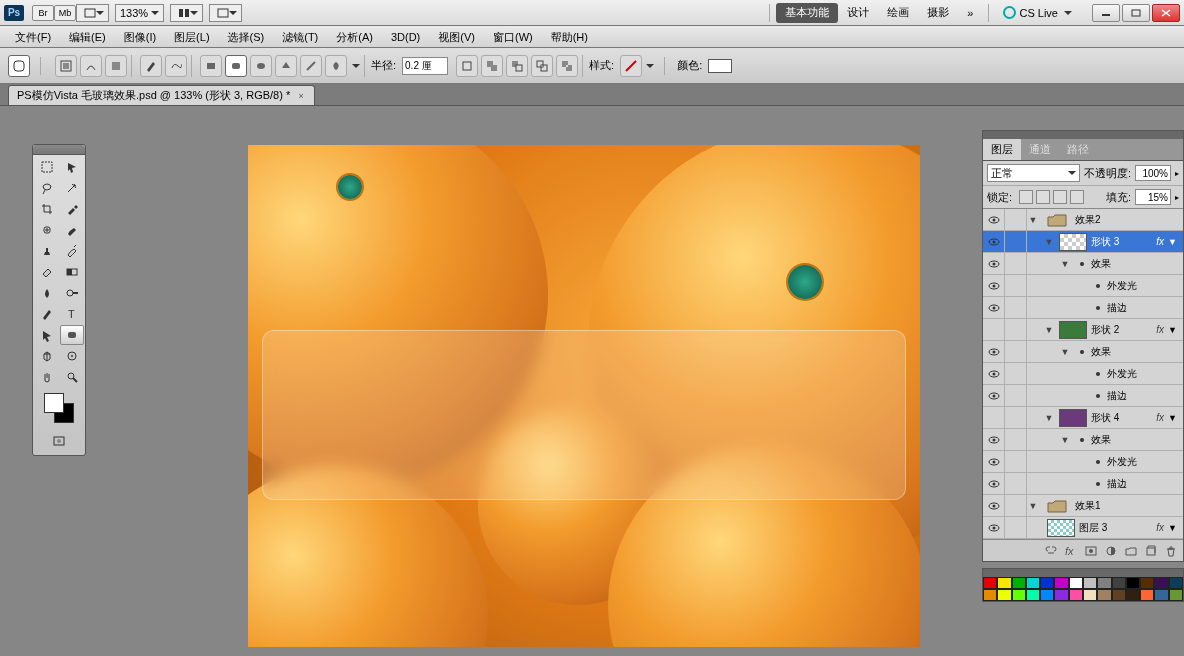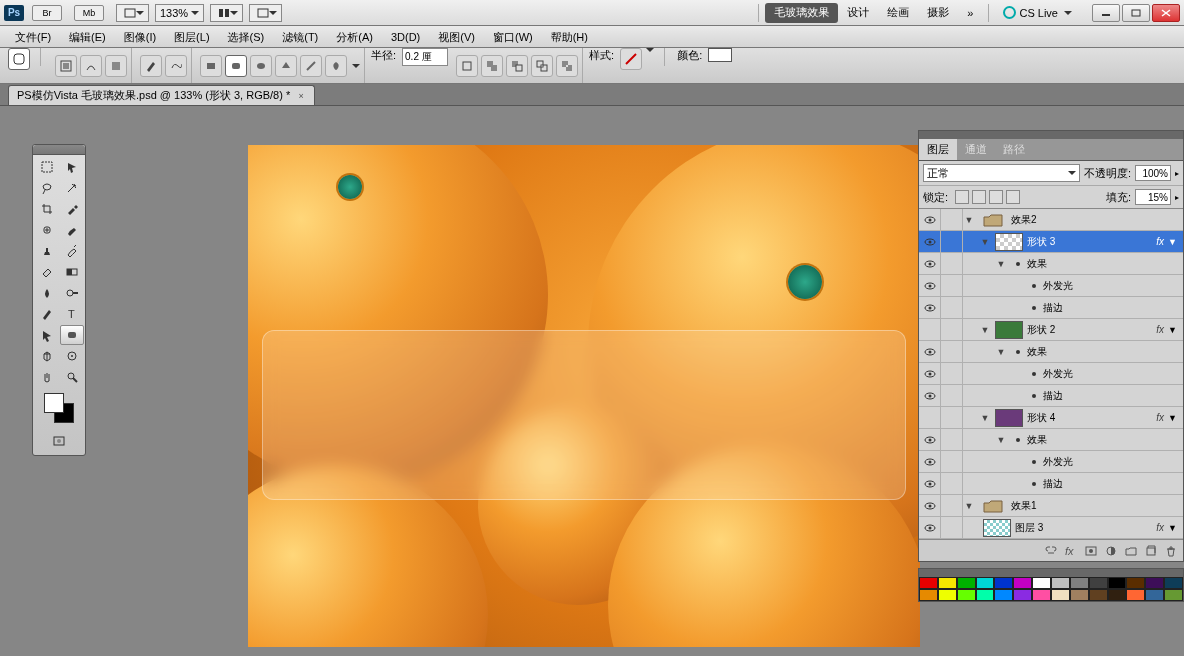--- a/index.html
+++ b/index.html
@@ -1,32 +1,32 @@
 <!DOCTYPE html>
 <html><head>
 <meta charset="utf-8">
 <style>
 *{box-sizing:border-box;margin:0;padding:0;font-family:"Microsoft YaHei",Tahoma,sans-serif;font-size:11px;user-select:none}
 body{width:1184px;height:656px;background:#464646;overflow:hidden}
 .topbar{height:26px;background:linear-gradient(#f0f0f0,#dcdcdc);display:flex;align-items:center;padding:0 4px;border-bottom:1px solid #777}
 .ps-logo{width:20px;height:16px;background:#0a3757;color:#a6d4ff;font-size:10px;font-weight:bold;text-align:center;line-height:16px;border-radius:2px;margin-right:8px}
-.top-small{width:30px;height:16px;border:1px solid #888;background:#eee;margin-right:12px;display:flex;align-items:center;justify-content:center;font-size:9px;border-radius:2px}
+.top-small{width:22px;height:16px;border:1px solid #888;background:#eee;margin-right:0;display:flex;align-items:center;justify-content:center;font-size:9px;border-radius:2px}
 .top-dd{height:18px;border:1px solid #888;background:#eee;padding:0 4px;display:flex;align-items:center;margin-right:6px}
 .top-dd svg{margin-left:3px}
 .tri{width:0;height:0;border-left:4px solid transparent;border-right:4px solid transparent;border-top:4px solid #333}
 .spacer{flex:1}
 .ws-btns{display:flex;align-items:center}
 .ws-btn{padding:2px 8px;height:20px;display:flex;align-items:center;border:1px solid transparent}
 .ws-btn.active{background:#555;color:#fff;border-radius:3px}
 .winctl{display:flex;margin-left:10px}
 .winbtn{width:28px;height:18px;border:1px solid #888;background:linear-gradient(#f8f8f8,#d8d8d8);display:flex;align-items:center;justify-content:center;margin-left:2px;border-radius:2px}
 .winbtn.close{background:linear-gradient(#e88,#d33);border-color:#a22}
 .menubar{height:22px;background:linear-gradient(#eaeaea,#d4d4d4);display:flex;align-items:center;padding:0 6px;border-bottom:1px solid #777}
 .menuitem{padding:0 9px;line-height:22px}
-.optbar{height:36px;background:linear-gradient(#e0e0e0,#cacaca);display:flex;padding:0 8px;border-bottom:1px solid #777;gap:4px}
+.optbar{height:36px;background:linear-gradient(#e0e0e0,#cacaca);display:flex;align-items:center;padding:0 8px;border-bottom:1px solid #777;gap:4px}
 .optgrp{display:flex;align-items:center;gap:3px;padding:0 4px;border-right:1px solid #aaa}
 .opticon{width:22px;height:22px;border:1px solid #aaa;background:#ddd;border-radius:3px;display:flex;align-items:center;justify-content:center}
 .opticon.active{background:#fff;border-color:#666}
 .optlbl{margin:0 2px}
 .optin{width:46px;height:18px;background:#fff;border:1px solid #888;padding:0 2px;font-size:10px}
 .swatch{width:24px;height:14px;background:#fff;border:1px solid #555}
 .tabstrip{height:22px;background:#7c7c7c;display:flex;align-items:flex-end;padding-left:8px;border-bottom:1px solid #555}
 .doctab{height:20px;background:#d8d8d8;border:1px solid #555;border-bottom:none;padding:0 8px;display:flex;align-items:center;gap:6px;border-radius:3px 3px 0 0;font-size:10px}
 .doctab .x{width:10px;height:10px;font-size:9px;color:#555;text-align:center}
 .workspace{position:relative;height:550px;background:#868686}
@@ -45,21 +45,21 @@
 .o-orange{position:absolute;border-radius:50%;background:radial-gradient(circle at 35% 30%,#ffd77a,#f39b2d 35%,#d6741b 70%,#9e4d0e)}
 .o1{width:440px;height:440px;left:340px;top:-20px}
 .o2{width:380px;height:380px;left:-80px;top:-40px}
 .o3{width:300px;height:300px;left:-60px;top:320px}
 .o4{width:320px;height:320px;left:360px;top:300px}
 .o5{width:200px;height:200px;left:230px;top:260px}
 .stem{position:absolute;width:34px;height:34px;border-radius:50%;background:radial-gradient(#2da88a,#0b5a47);box-shadow:0 0 0 2px #c2730f}
 .s1{left:540px;top:120px}
 .s2{left:90px;top:30px;width:24px;height:24px}
 .glass{position:absolute;left:14px;top:185px;width:644px;height:170px;border-radius:12px;background:rgba(255,255,255,.18);backdrop-filter:blur(8px);border:1px solid rgba(255,255,255,.35)}
-.panels{position:absolute;right:0;top:24px;width:266px}
+.panels{position:absolute;right:0;top:24px;width:202px}
 .pnl{background:#d4d4d4;border:1px solid #555;margin-bottom:6px}
 .pnl-head{height:8px;background:#686868}
 .pnl-tabs{display:flex;background:#979797;border-bottom:1px solid #555}
 .pnl-tab{padding:3px 8px;font-size:11px;color:#ddd}
 .pnl-tab.act{background:#d4d4d4;color:#000}
 .lyr-opts{display:flex;align-items:center;padding:3px 4px;gap:4px;border-bottom:1px solid #aaa}
 .lyr-sel{flex:1;height:18px;background:#fff;border:1px solid #888;padding:0 3px;display:flex;align-items:center;justify-content:space-between}
 .lyr-num{width:36px;height:16px;background:#fff;border:1px solid #888;font-size:10px;padding:0 2px;text-align:right}
 .lyr-row2{display:flex;align-items:center;padding:3px 4px;gap:4px;border-bottom:1px solid #888;font-size:10px}
 .lyr-icons{display:flex;gap:3px;margin-left:3px}
@@ -108,21 +108,21 @@
     </div>
  <div class="top-dd">
       <svg width="12" height="10">
         <rect x="1" y="1" width="10" height="8" fill="none" stroke="#333"></rect>
       </svg>
       <span class="tri"></span>
     </div>
  <div class="spacer"></div>
  <div class="sep"></div>
  <div class="ws-btns">
-  <div class="ws-btn active">毛玻璃效果</div>
+  <div class="ws-btn active">基本功能</div>
   <div class="ws-btn">设计</div>
   <div class="ws-btn">绘画</div>
   <div class="ws-btn">摄影</div>
   <div class="ws-btn">»</div>
  </div>
  <div class="sep"></div>
  <div class="cslive">
       <span class="cs-ring"></span>
       <span>CS Live</span>
       <span class="tri" style="margin-left:3px"></span>

